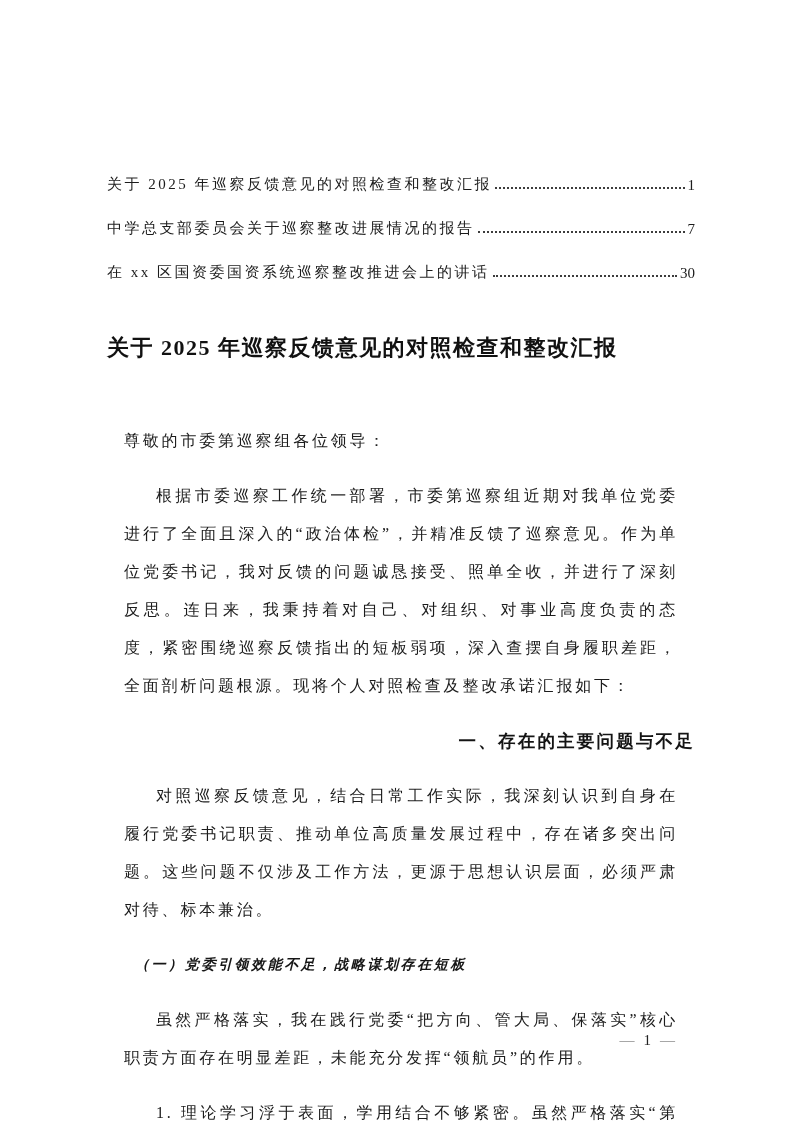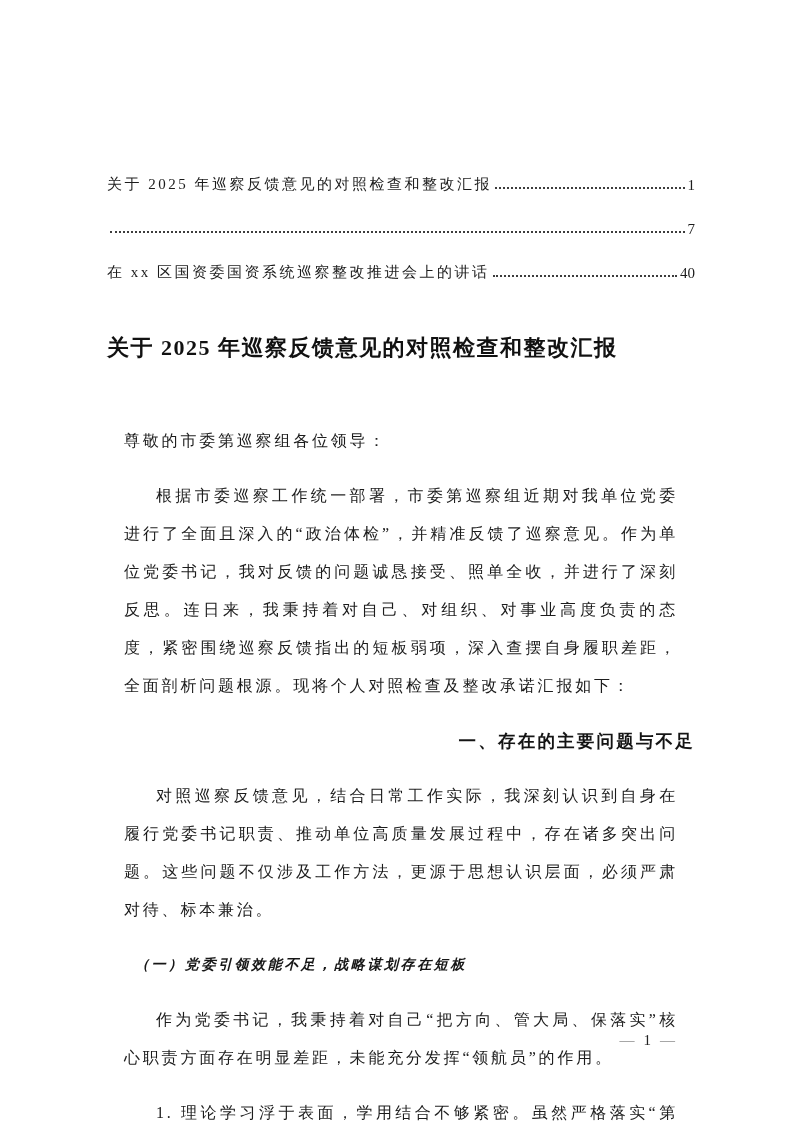--- a/index.html
+++ b/index.html
@@ -95,39 +95,40 @@
 
 <div class="page">
 
   <nav class="toc">
     <div class="toc-row">
       <span class="toc-title">关于 2025 年巡察反馈意见的对照检查和整改汇报</span>
       <span class="toc-leader"></span>
       <span class="toc-page">1</span>
     </div>
     <div class="toc-row">
+      <span class="toc-title">中学总支部委员会关于巡察整改进展情况的报告</span>
       <span class="toc-leader"></span>
       <span class="toc-page">7</span>
     </div>
     <div class="toc-row">
       <span class="toc-title">在 xx 区国资委国资系统巡察整改推进会上的讲话</span>
       <span class="toc-leader"></span>
-      <span class="toc-page">40</span>
+      <span class="toc-page">30</span>
     </div>
   </nav>
 
   <h1 class="doc-title">关于 2025 年巡察反馈意见的对照检查和整改汇报</h1>
 
   <div class="doc-body">
     <p class="salutation">尊敬的市委第巡察组各位领导：</p>
     <p class="para">根据市委巡察工作统一部署，市委第巡察组近期对我单位党委进行了全面且深入的“政治体检”，并精准反馈了巡察意见。作为单位党委书记，我对反馈的问题诚恳接受、照单全收，并进行了深刻反思。连日来，我秉持着对自己、对组织、对事业高度负责的态度，紧密围绕巡察反馈指出的短板弱项，深入查摆自身履职差距，全面剖析问题根源。现将个人对照检查及整改承诺汇报如下：</p>
     <h2 class="section-heading">一、存在的主要问题与不足</h2>
     <p class="para">对照巡察反馈意见，结合日常工作实际，我深刻认识到自身在履行党委书记职责、推动单位高质量发展过程中，存在诸多突出问题。这些问题不仅涉及工作方法，更源于思想认识层面，必须严肃对待、标本兼治。</p>
     <h3 class="subsection-heading">（一）党委引领效能不足，战略谋划存在短板</h3>
-    <p class="para">作为党委书记，我秉持着对自己“把方向、管大局、保落实”核心职责方面存在明显差距，未能充分发挥“领航员”的作用。</p>
+    <p class="para">虽然严格落实，我在践行党委“把方向、管大局、保落实”核心职责方面存在明显差距，未能充分发挥“领航员”的作用。</p>
     <p class="para">1. 理论学习浮于表面，学用结合不够紧密。虽然严格落实“第一议题”</p>
   </div>
 
   <div class="page-footer">
     <span class="dash">—</span><span class="num">1</span><span class="dash">—</span>
   </div>
 
 </div>
 
 </body></html>

